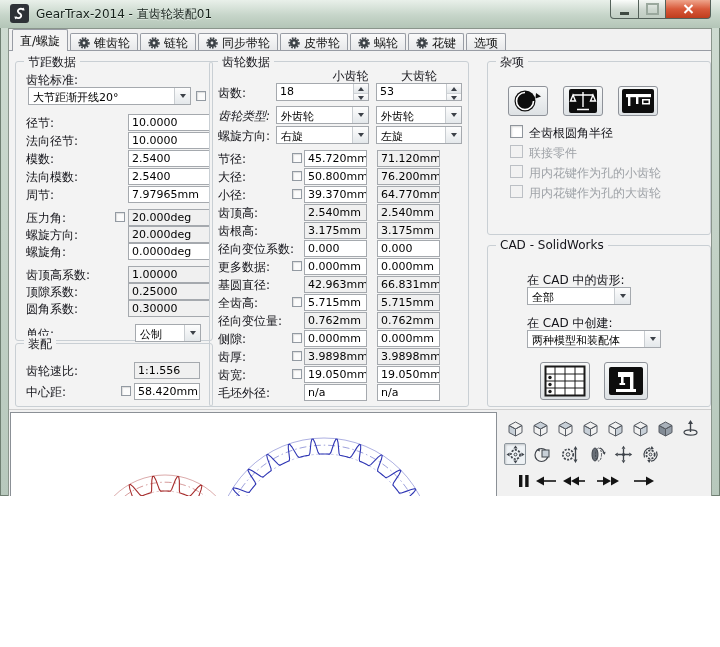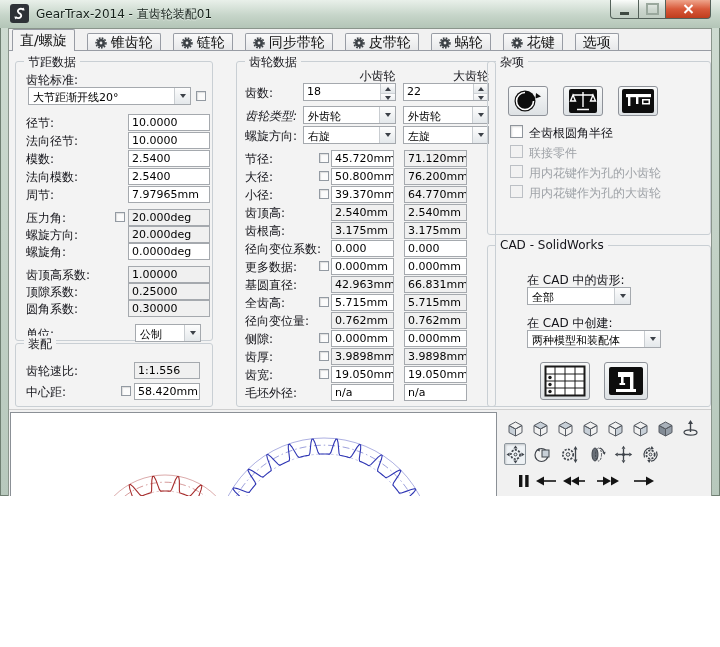--- a/index.html
+++ b/index.html
@@ -13,21 +13,21 @@
   .wmin{left:610px;width:29px;background:linear-gradient(#fbfdfb,#cfd9d1 55%,#c0cec3);border-radius:0 0 0 4px;}
   .wmax{left:638px;width:28px;background:linear-gradient(#f4f7f4,#ccd6ce 55%,#bfccc1);}
   .wclose{left:665px;width:46px;background:linear-gradient(#efa58c,#d8593a 50%,#bf3d1d);border-radius:0 0 4px 0;}
   .minbar{width:9px;height:3px;background:#3f4a42;margin-top:8px;}
   .maxsq{width:9px;height:8px;border:2px solid #9aa89d;background:transparent;}
   
   .client{position:absolute;left:8px;top:28px;width:704px;height:612px;background:#f1f1f1;box-sizing:border-box;border:1px solid #8a958c;}
   .menubar{height:20px;background:#f6f6f6;border-bottom:1px solid #e2e2e2;display:flex;align-items:center;font-size:12px;color:#111;}
   .menu-item{padding:2px 10px;cursor:default;}
   .tabstrip{height:22px;display:flex;align-items:flex-end;padding-left:3px;position:relative;background:#f1f1f1;}
-  .tab{height:18px;box-sizing:border-box;padding:1px 7px 0;font-size:14px;color:#111;background:linear-gradient(#fafafa,#e6e7e9);border:1px solid #989ca4;border-bottom:none;border-radius:2px 2px 0 0;margin-right:12px;display:flex;align-items:center;gap:4px;position:relative;z-index:1;}
+  .tab{height:18px;box-sizing:border-box;padding:1px 7px 0;font-size:12px;color:#111;background:linear-gradient(#fafafa,#e6e7e9);border:1px solid #989ca4;border-bottom:none;border-radius:2px 2px 0 0;margin-right:2px;display:flex;align-items:center;gap:4px;position:relative;z-index:1;}
   .tab.active{height:22px;background:#f3f3f3;z-index:3;}
   .tabpage{position:relative;height:358px;background:#f3f3f3;border-top:1px solid #989ca4;margin-top:-1px;z-index:2;}
   .group{position:absolute;border:1px solid #c9cfd4;border-radius:3px;}
   .gtitle{position:absolute;top:-8px;left:8px;background:#f3f3f3;padding:0 4px;font-size:12px;color:#14141a;white-space:nowrap;}
   .plbl{position:absolute;font-size:12px;color:#14141a;white-space:nowrap;}
   .plbl.dis{color:#9ea2a7;}
   .fld{position:absolute;height:17px;box-sizing:border-box;border:1px solid #a5a9ae;background:#fff;font-size:11px;color:#000;padding:1px 3px 0;white-space:nowrap;overflow:hidden;}
   .fld.ro{background:#f0f0f0;}
   .cbs{position:absolute;width:10px;height:10px;box-sizing:border-box;border:1px solid #939aa2;background:#fbfbfb;box-shadow:inset 1px 1px 1px rgba(0,0,0,.12);}
   .cbL{position:absolute;width:13px;height:13px;box-sizing:border-box;border:1px solid #8f959c;background:#fff;box-shadow:inset 1px 1px 2px rgba(0,0,0,.15);}
@@ -197,35 +197,35 @@
         <span class="gtitle">装配</span>
         <div id="assembly-rows">
             <span class="plbl" style="left: 10px; top: 19px;">齿轮速比:</span>
             <div class="fld ro" style="left: 118px; top: 18px; width: 66px;">1:1.556</div>
             <span class="plbl" style="left: 10px; top: 40px;">中心距:</span>
             <span class="cbs" style="left: 105px; top: 42px;"></span>
             <div class="fld" style="left: 118px; top: 39px; width: 66px;">58.420mm</div>
           </div>
       </div>
 
-      <div class="group" id="grp-gear" style="left:227px;top:10px;width:258px;height:344px;">
+      <div class="group" id="grp-gear" style="left:200px;top:10px;width:258px;height:344px;">
         <span class="gtitle">齿轮数据</span>
         <span class="plbl" style="left:94px;top:6px;width:93px;text-align:center;">小齿轮</span>
-        <span class="plbl" style="left:166px;top:6px;width:86px;text-align:right;">大齿轮</span>
+        <span class="plbl" style="left:166px;top:6px;width:86px;text-align:center;">大齿轮</span>
         <div id="gear-rows">
             <span class="plbl" style="left: 8px; top: 23px;">齿数:</span>
             <div class="fld" style="left: 66px; top: 21px; width: 93px; height: 18px;"><span>18</span><span class="spb">
                 <span class="sph">
                   <span class="tU"></span>
                 </span>
                 <span class="sph">
                   <span class="tD"></span>
                 </span>
               </span></div>
-            <div class="fld" style="left: 166px; top: 21px; width: 86px; height: 18px;"><span>22</span><span class="spb">
+            <div class="fld" style="left: 166px; top: 21px; width: 86px; height: 18px;"><span>53</span><span class="spb">
                 <span class="sph">
                   <span class="tU"></span>
                 </span>
                 <span class="sph">
                   <span class="tD"></span>
                 </span>
               </span></div>
             <span class="plbl" style="left: 8px; top: 46px; font-style: italic;">齿轮类型:</span>
             <div class="combo" style="left: 66px; top: 44px; width: 93px;">
               <span class="cval">外齿轮</span>

